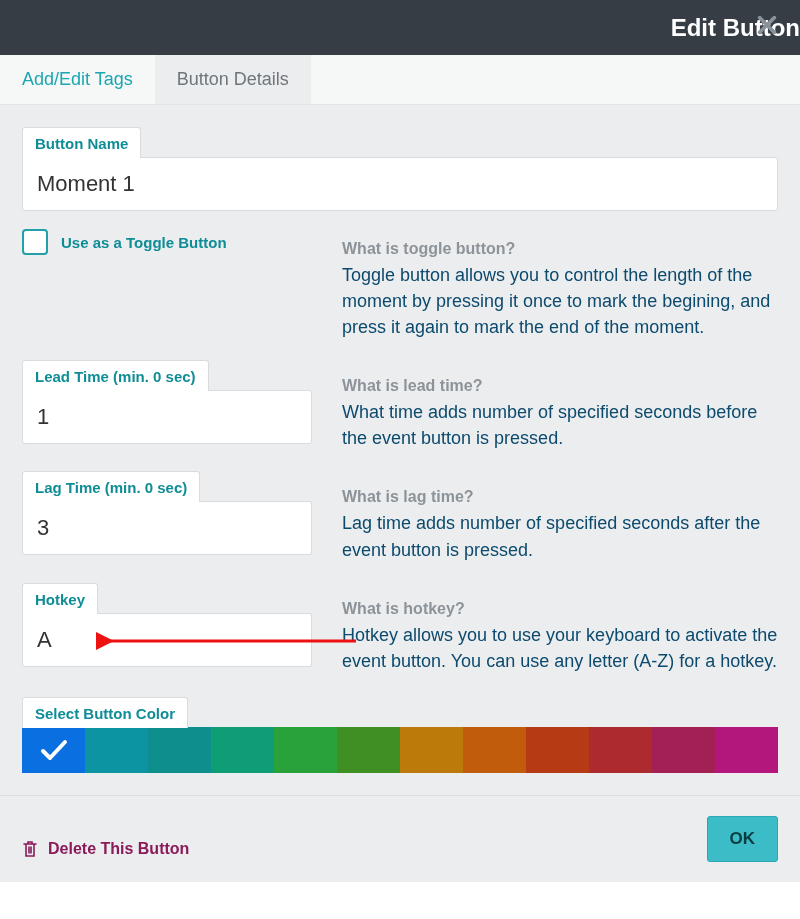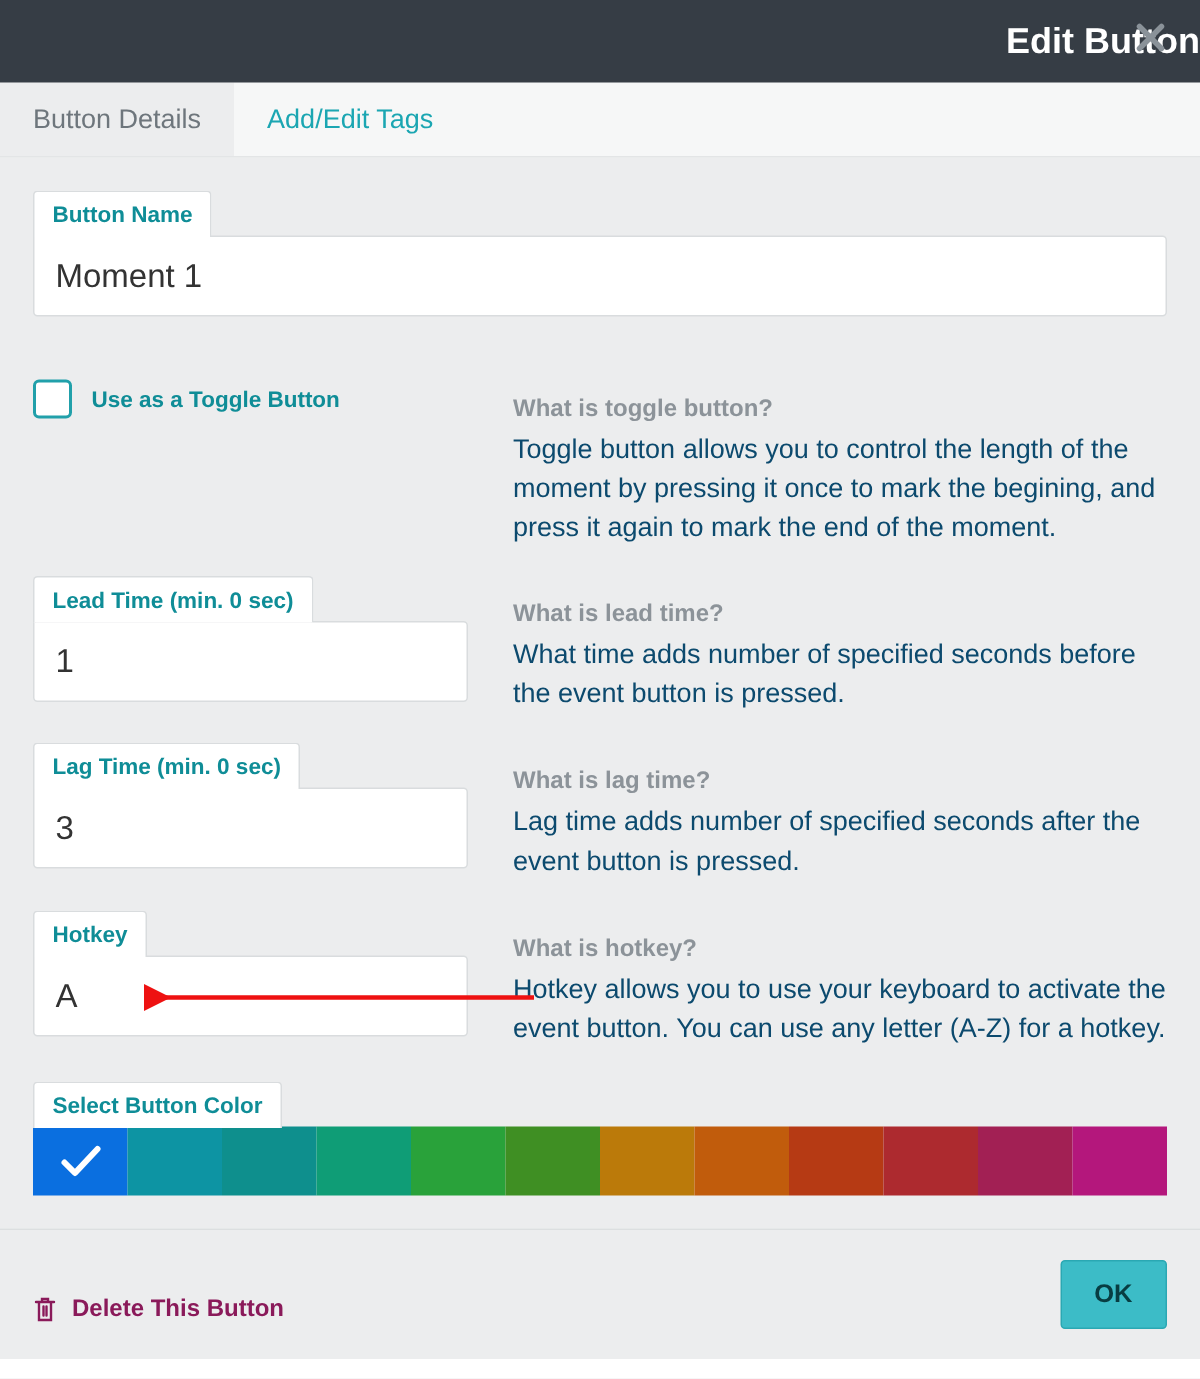--- a/index.html
+++ b/index.html
@@ -47,21 +47,21 @@
       cursor: pointer;
     }
     .tab.active {
       background: #ecedee;
       color: #6e767c;
     }
     .content {
       padding: 22px;
     }
     .field-group {
-      margin-bottom: 36px;
+      margin-bottom: 12px;
     }
     .field-label-tab {
       display: inline-block;
       background: #fff;
       border: 1px solid #d9dcde;
       border-bottom: none;
       padding: 7px 12px 6px;
       font-size: 15px;
       font-weight: 600;
       color: #0f8d97;
@@ -175,22 +175,22 @@
   <div class="modal-title">Edit Button</div>
   <div class="close-x">
     <svg viewBox="0 0 24 24">
         <path d="M4 4 L20 20 M20 4 L4 20" stroke="#8a9299" stroke-width="4" stroke-linecap="round" fill="none"></path>
       </svg>
   </div>
 </div>
 
 <div class="modal-body">
   <div class="tabs">
+    <div class="tab">Add/Edit Tags</div>
     <div class="tab active">Button Details</div>
-    <div class="tab">Add/Edit Tags</div>
   </div>
 
   <div class="content">
 
     <div class="field-group">
       <div class="field-label-tab">Button Name</div>
       <input class="field-input" type="text" value="Moment 1" style="">
     </div>
 
     <div class="row toggle-row">

